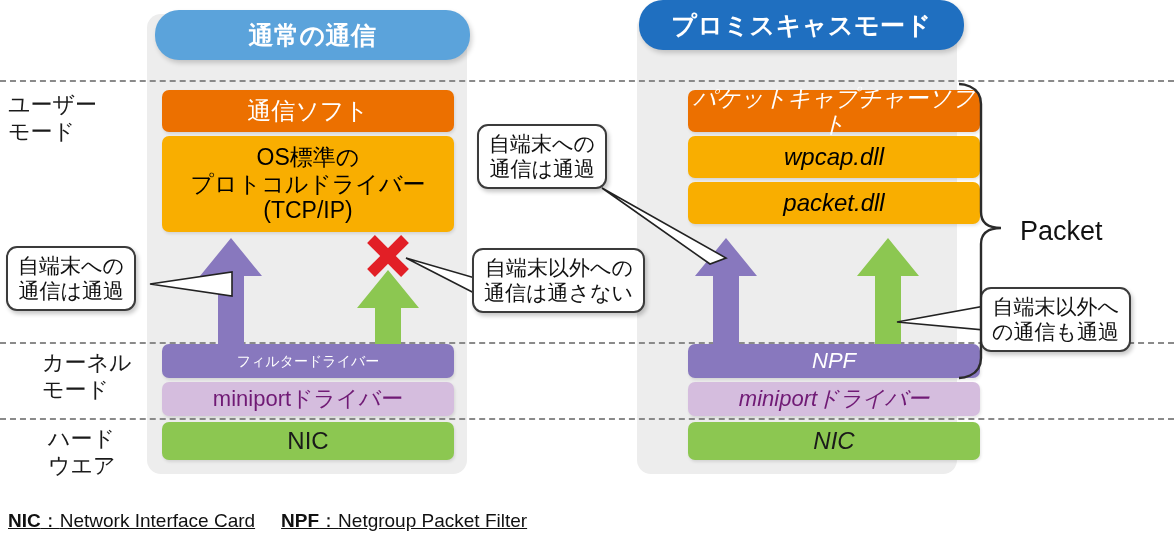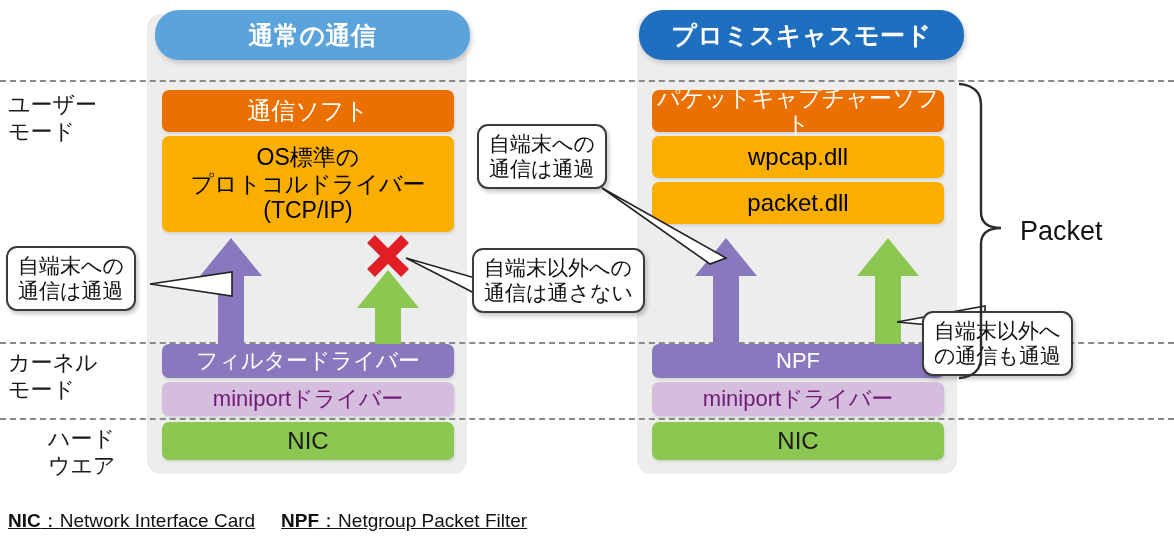--- a/index.html
+++ b/index.html
@@ -8,21 +8,21 @@
 
   
   .panel{position:absolute;background:#ededed;border-radius:14px;}
   .panel-left{left:147px;top:14px;width:320px;height:460px;}
   .panel-right{left:637px;top:14px;width:320px;height:460px;}
 
   
   .pill{position:absolute;border-radius:24px;color:#fff;display:flex;align-items:center;justify-content:center;
         font-size:25px;font-weight:700;letter-spacing:.5px;box-shadow:2px 3px 5px rgba(0,0,0,.18);}
   .pill-left{left:155px;top:10px;width:315px;height:50px;background:#5ba3db;}
-  .pill-right{left:639px;top:10px;width:325px;height:50px;background:#1f6fc0;}
+  .pill-right{left:639px;top:0;width:325px;height:50px;background:#1f6fc0;}
 
   
   .dash{position:absolute;left:0;width:1174px;border-top:2px dashed #8a8a8a;}
   .dash-1{top:80px;}
   .dash-2{top:342px;}
   .dash-3{top:418px;}
 
   
   .rowlabel{position:absolute;left:8px;font-size:22px;color:#1a1a1a;line-height:1.22;letter-spacing:0px;}
   .rl-user{top:92px;}
@@ -35,47 +35,47 @@
   .c-orange{background:#ec7000;color:#fff;}
   .c-amber {background:#f9ae00;color:#000000;}
   .c-purple{background:#8878be;color:#fff;}
   .c-lav   {background:#d5bdde;color:#701a75;}
   .c-green {background:#8cc751;color:#1a1a1a;}
 
   
   .L{left:162px;width:292px;}
   .lb-app   {top:90px;height:42px;font-size:24px;text-align:center;}
   .lb-proto {top:136px;height:96px;font-size:23px;}
-  .lb-filter{top:344px;height:34px;font-size:22px;}
+  .lb-filter{top:344px;height:34px;font-size:14px;}
   .lb-mini  {top:382px;height:34px;font-size:22px;}
   .lb-nic   {top:422px;height:38px;font-size:24px;}
 
   
-  .R{left:652px;width:292px;}
+  .R{left:688px;width:292px;font-style:italic;}
   .rb-app   {top:90px;height:42px;font-size:23px;}
   .rb-wpcap {top:136px;height:42px;font-size:24px;}
   .rb-packet{top:182px;height:42px;font-size:24px;text-align:center;}
   .rb-npf   {top:344px;height:34px;font-size:22px;}
   .rb-mini  {top:382px;height:34px;font-size:22px;}
   .rb-nic   {top:422px;height:38px;font-size:24px;}
 
   
   .arrow{position:absolute;}
 
   
   .xmark{position:absolute;left:364px;top:232px;width:48px;height:48px;}
 
   
   .callout{position:absolute;background:#fff;border:2px solid #3b3b3b;border-radius:11px;
            padding:5px 10px 6px 10px;font-size:21px;line-height:1.2;color:#111;
-           box-shadow:2px 3px 4px rgba(0,0,0,.22);white-space:pre;}
+           box-shadow:2px 3px 4px rgba(0,0,0,.22);white-space:pre;text-align:right;}
   .co-1{left:6px;  top:246px;}
   .co-2{left:477px;top:124px;}
   .co-3{left:472px;top:248px;}
-  .co-4{left:922px;top:287px;margin-top:24px;}
+  .co-4{left:980px;top:287px;}
 
   
   .leader{position:absolute;}
 
   
   .npcap-brace{position:absolute;left:955px;top:82px;}
   .npcap-label{position:absolute;left:1020px;top:216px;font-size:27px;color:#111;}
 
   
   .footnote{position:absolute;left:8px;top:508px;font-size:19px;color:#111;letter-spacing:0;text-decoration:underline;}
@@ -92,21 +92,21 @@
 
   <div class="dash dash-1"></div>
   <div class="dash dash-2"></div>
   <div class="dash dash-3"></div>
 
   <div class="pill pill-left">通常の通信</div>
   <div class="pill pill-right">プロミスキャスモード</div>
 
   <div class="rowlabel rl-user" style="white-space:pre;">ユーザー
 モード</div>
-  <div class="rowlabel rl-kernel" style="white-space:pre;">カーネル
+  <div class="rowlabel rl-kernel" style="white-space:pre;margin-left:34px;">カーネル
 モード</div>
   <div class="rowlabel rl-hw" style="white-space:pre;">ハード
 ウエア</div>
 
   <div class="box L lb-app c-orange">通信ソフト</div>
   <div class="box L lb-proto c-amber" style="white-space:pre;">OS標準の
 プロトコルドライバー
 (TCP/IP)</div>
   <div class="box L lb-filter c-purple">フィルタードライバー</div>
   <div class="box L lb-mini c-lav">miniportドライバー</div>

